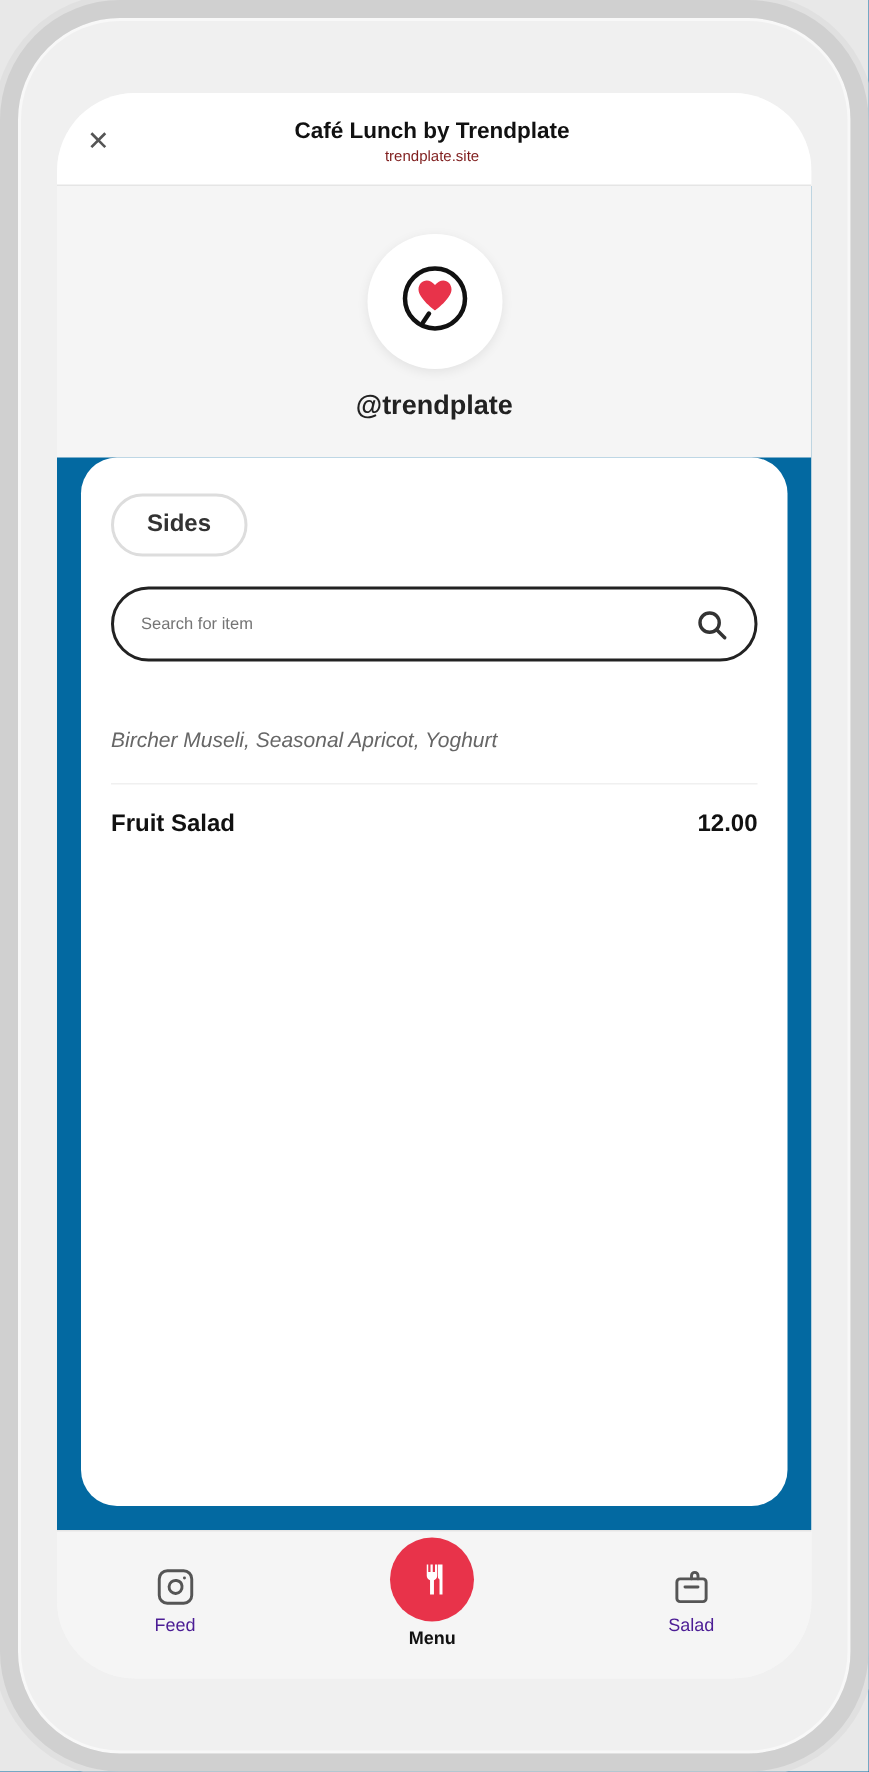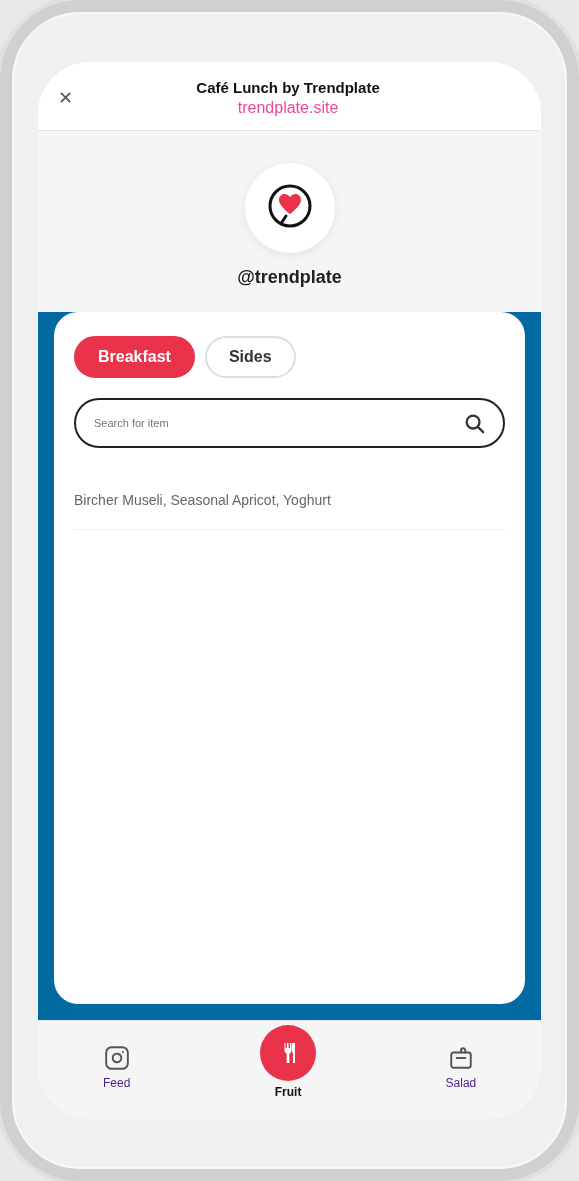--- a/index.html
+++ b/index.html
@@ -84,22 +84,22 @@
     }
 
     .browser-title {
       font-size: 15px;
       font-weight: 700;
       color: #111;
       line-height: 1.3;
     }
 
     .browser-url {
-      font-size: 16px;
-      color: #ec4899;
+      font-size: 10px;
+      color: #7f1d1d;
       line-height: 1.3;
     }
 
     
     .content-area {
       flex: 1;
       overflow-y: auto;
       display: flex;
       flex-direction: column;
       background: #0369a1;
@@ -223,20 +223,21 @@
     .menu-item-price {
       font-size: 16px;
       font-weight: 600;
       color: #111;
     }
 
     .menu-item-desc {
       font-size: 14px;
       color: #666;
       line-height: 1.5;
+      font-style: italic;
     }
 
     
     .bottom-nav {
       background: #f5f5f5;
       padding: 14px 0 20px;
       display: flex;
       justify-content: space-around;
       align-items: center;
       flex-shrink: 0;
@@ -313,39 +314,42 @@
 
             <path d="M18 40 L22 34" stroke="#111" stroke-width="3" stroke-linecap="round"></path>
           </svg>
         </div>
         <div class="username">@trendplate</div>
       </div>
 
       <div class="main-card">
 
         <div class="category-tabs">
-          <button class="tab-btn active">Breakfast</button>
           <button class="tab-btn">Sides</button>
         </div>
 
         <div class="search-bar">
           <input class="search-input" type="text" placeholder="Search for item" style="">
           <svg class="search-icon-svg" viewBox="0 0 24 24" fill="none" stroke="currentColor" stroke-width="2.5" stroke-linecap="round" stroke-linejoin="round">
             <circle cx="11" cy="11" r="7"></circle>
             <line x1="16.5" y1="16.5" x2="22" y2="22"></line>
           </svg>
         </div>
 
         <div>
 
           <div class="menu-item">
             <div class="menu-item-desc">Bircher Museli, Seasonal Apricot, Yoghurt</div>
           </div>
 
           <div class="menu-item">
+            <div class="menu-item-header">
+              <span class="menu-item-name">Fruit Salad</span>
+              <span class="menu-item-price">12.00</span>
+            </div>
           </div>
         </div>
 
       </div>
 
       <div style="height:16px; flex-shrink:0;"></div>
     </div>
 
     <div class="bottom-nav">
 
@@ -360,21 +364,21 @@
         <span class="nav-label">Feed</span>
       </div>
 
       <div class="nav-item active">
         <div class="nav-menu-btn">
           <svg viewBox="0 0 24 24" fill="white" xmlns="http://www.w3.org/2000/svg">
             <path d="M8.5 2v7.5c0 1.4.9 2.6 2.2 3V22h2.6v-9.5c1.3-.4 2.2-1.6 2.2-3V2h-1.5v5H12.5V2H11v5H9.5V2H8.5z"></path>
             <path d="M16 2v9l1 1v10h2V2H16z"></path>
           </svg>
         </div>
-        <span class="nav-label">Fruit</span>
+        <span class="nav-label">Menu</span>
       </div>
 
       <div class="nav-item">
         <div class="nav-icon">
           <svg width="26" height="26" viewBox="0 0 24 24" fill="none" stroke="#555" stroke-width="1.8" stroke-linecap="round" stroke-linejoin="round">
             <rect x="3" y="7" width="18" height="14" rx="2"></rect>
             <path d="M16 7V5a2 2 0 0 0-4 0v2"></path>
             <line x1="8" y1="12" x2="16" y2="12"></line>
           </svg>
         </div>

